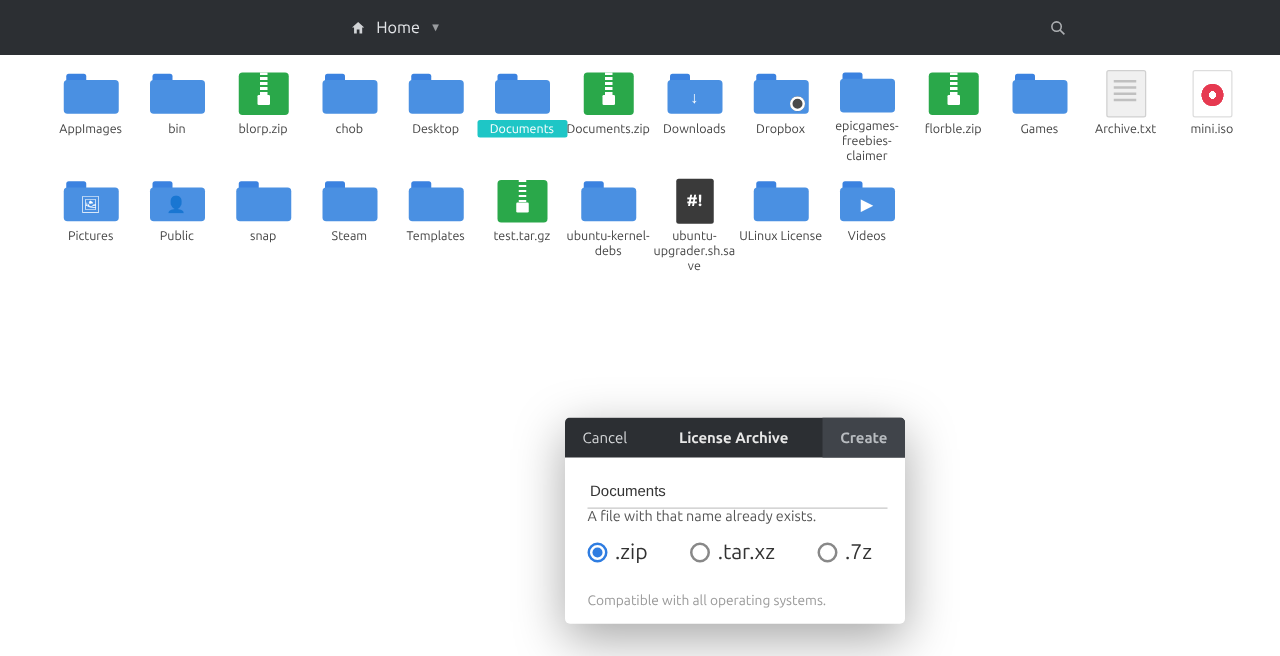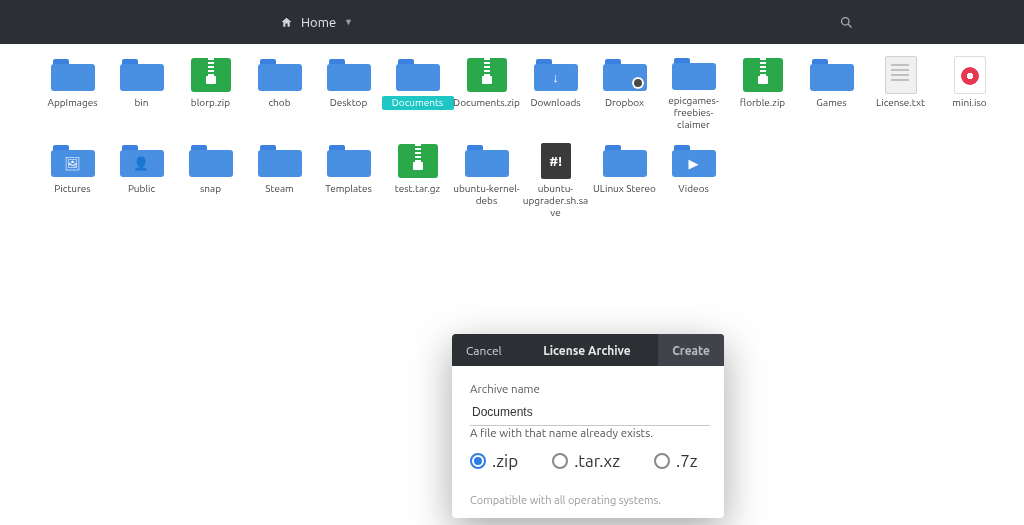--- a/index.html
+++ b/index.html
@@ -171,21 +171,21 @@
             <div class="tab"></div>
             <div class="body"></div>
           </div>
         </div>
         <div class="label">Games</div>
       </div>
       <div class="item">
         <div class="icon">
           <div class="docfile"></div>
         </div>
-        <div class="label">License.txt</div>
+        <div class="label">Archive.txt</div>
       </div>
       <div class="item">
         <div class="icon">
           <div class="isofile"></div>
         </div>
         <div class="label">mini.iso</div>
       </div>
       <div class="item">
         <div class="icon">
           <div class="folder">
@@ -254,42 +254,41 @@
         </div>
         <div class="label">ubuntu-upgrader.sh.save</div>
       </div>
       <div class="item">
         <div class="icon">
           <div class="folder">
             <div class="tab"></div>
             <div class="body"></div>
           </div>
         </div>
-        <div class="label">ULinux Stereo</div>
+        <div class="label">ULinux License</div>
       </div>
       <div class="item">
         <div class="icon">
           <div class="folder">
             <div class="tab"></div>
             <div class="body"></div>
             <div class="glyph">▶</div>
           </div>
         </div>
         <div class="label">Videos</div>
       </div>
     </div>
 
   <div class="dialog">
     <div class="dlg-hd">
       <div class="btn cancel">Cancel</div>
       <div class="title">License Archive</div>
       <div class="btn create">Create</div>
     </div>
     <div class="dlg-body">
-      <div class="lbl">Archive name</div>
       <input class="name" value="Documents" style="">
       <div class="warn">A file with that name already exists.</div>
       <div class="formats" id="formats">
           <div class="fmt sel">
             <span class="radio"></span>
             <span>.zip</span>
           </div>
           <div class="fmt">
             <span class="radio"></span>
             <span>.tar.xz</span>

